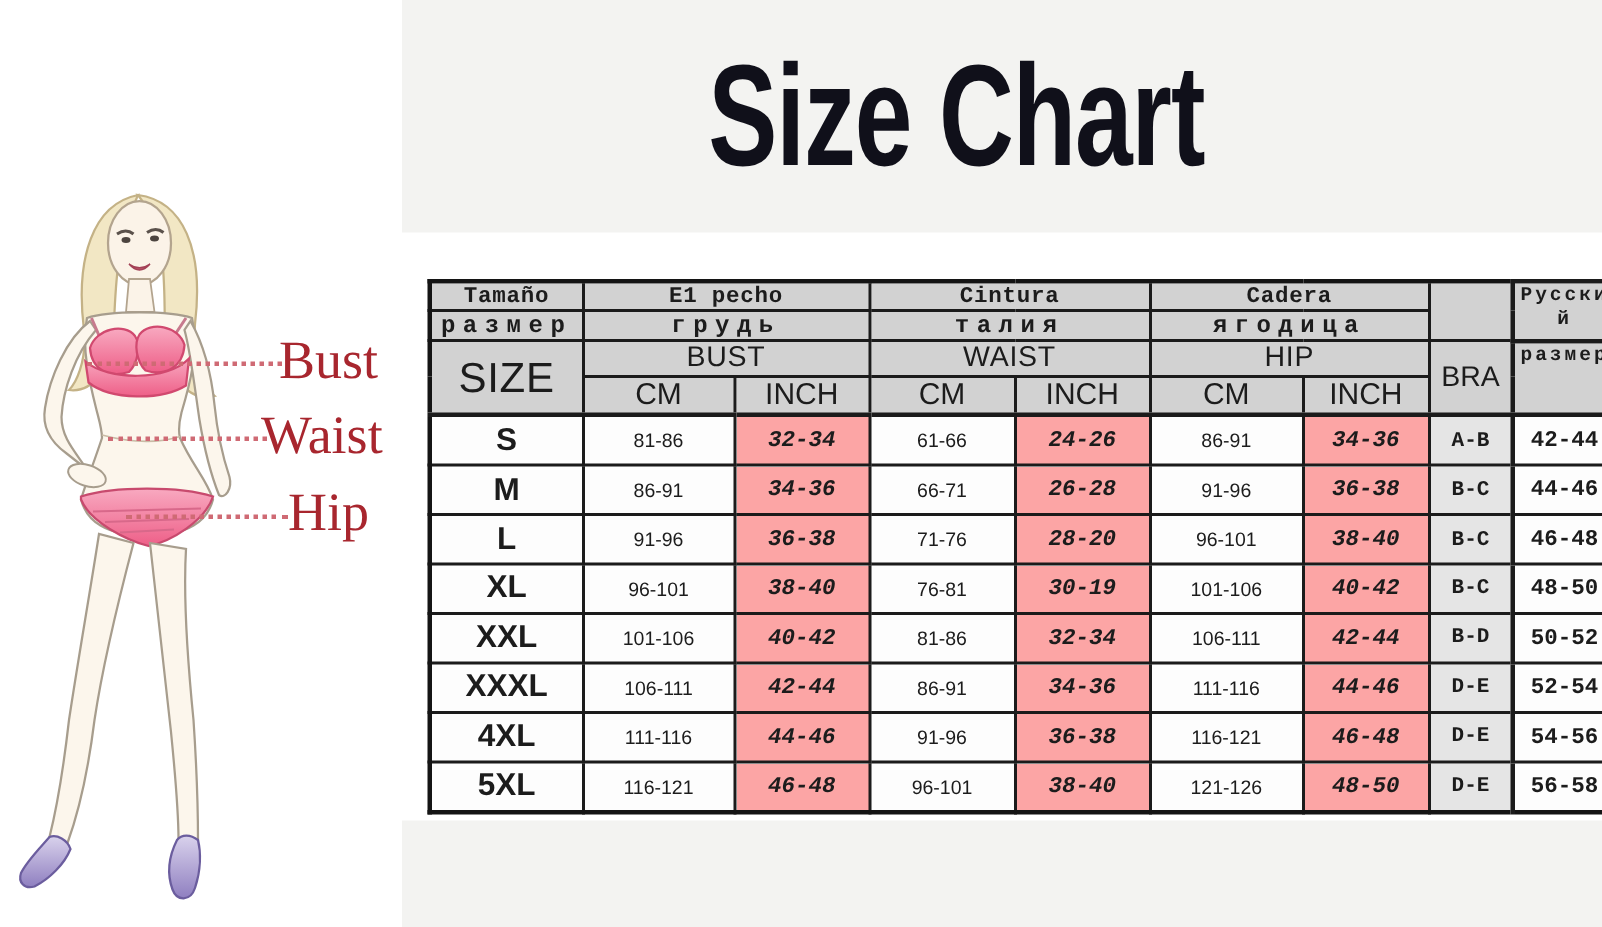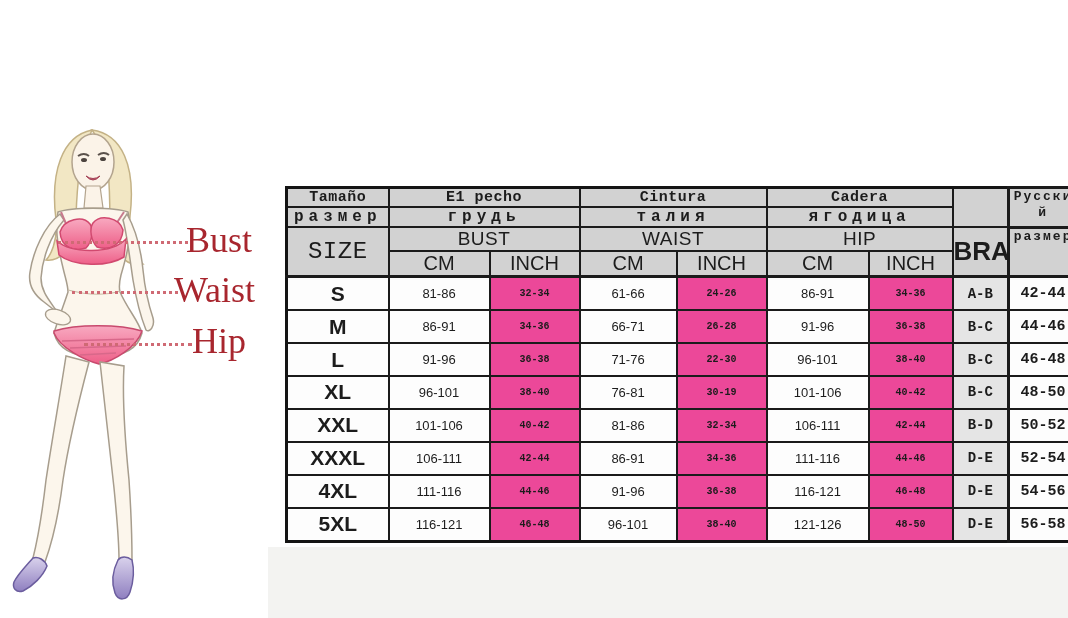--- a/index.html
+++ b/index.html
@@ -44,41 +44,44 @@
     border: 3px solid #141414; color: #1c1c1c; margin-left: 16px;
   }
   .size-table td {
     border: 2px solid #1b1b1b; text-align: center; vertical-align: middle;
     overflow: hidden; padding: 0;
   }
   .size-table thead td { background: #d2d2d2; }
   .mono { font-family: "Liberation Mono", "DejaVu Sans Mono", monospace; font-weight: 700; }
   .hdr-es   { font-size: 15px; letter-spacing: 0.5px; }
   .hdr-ru   { font-size: 16px; letter-spacing: 5px; }
-  .hdr-size { font-size: 24px; font-weight: 500; letter-spacing: 0.5px; font-family: Liberation Mono, monospace; }
+  .hdr-size { font-size: 28px; font-weight: 500; letter-spacing: 0.5px; }
   .hdr-en   { font-size: 19px; font-weight: 500; letter-spacing: 0.5px; }
   .hdr-unit { font-size: 20px; font-weight: 500; }
-  .hdr-bra  { font-size: 26px; font-weight: 700; }
+  .hdr-bra  { font-size: 19px; font-weight: 400; }
   .rus-box  { border-width: 3px !important; text-align: left;
               vertical-align: top !important; padding: 3px 2px 0 5px;
               font-size: 13px; letter-spacing: 2px; line-height: 1.25;
               word-break: break-all; }
   .sep { border-bottom-width: 3px !important; }
   .col-rus { border-left-width: 3px !important; border-right-width: 3px !important; }
   tbody td.c-size { font-size: 21px; font-weight: 600; background: #fdfdfd; }
   tbody td.c-cm   { font-size: 13px; font-weight: 500; background: #fdfdfd; }
-  tbody td.c-inch { font-size: 10px; background: #ec4899; }
+  tbody td.c-inch { font-size: 15px; background: #fca5a5; font-style: italic; }
   tbody td.c-bra  { font-size: 14px; background: #e5e5e5; }
   tbody td.c-rus  { font-size: 15px; background: #fdfdfd; }
 </style>
 </head>
 <body>
 
 <div class="canvas">
 
+  <div class="panel-top">
+    <div class="title">Size Chart</div>
+  </div>
   <div class="panel-bottom"></div>
 
   <div class="figure-wrap">
     <svg width="270" height="498" viewBox="0 0 270 498">
       <defs>
         <linearGradient id="pinkGrad" x1="0" y1="0" x2="0" y2="1">
           <stop offset="0" stop-color="#f8a9c0"></stop>
             <stop offset="1" stop-color="#ee5f88"></stop>
         </linearGradient>
         <linearGradient id="purpGrad" x1="0" y1="0" x2="0" y2="1">
@@ -204,21 +207,21 @@
           <td class="c-cm">91-96</td>
           <td class="c-inch mono">36-38</td>
           <td class="c-bra mono">B-C</td>
           <td class="c-rus mono col-rus">44-46</td>
         </tr>
         <tr>
           <td class="c-size">L</td>
           <td class="c-cm">91-96</td>
           <td class="c-inch mono">36-38</td>
           <td class="c-cm">71-76</td>
-          <td class="c-inch mono">22-30</td>
+          <td class="c-inch mono">28-20</td>
           <td class="c-cm">96-101</td>
           <td class="c-inch mono">38-40</td>
           <td class="c-bra mono">B-C</td>
           <td class="c-rus mono col-rus">46-48</td>
         </tr>
         <tr>
           <td class="c-size">XL</td>
           <td class="c-cm">96-101</td>
           <td class="c-inch mono">38-40</td>
           <td class="c-cm">76-81</td>

